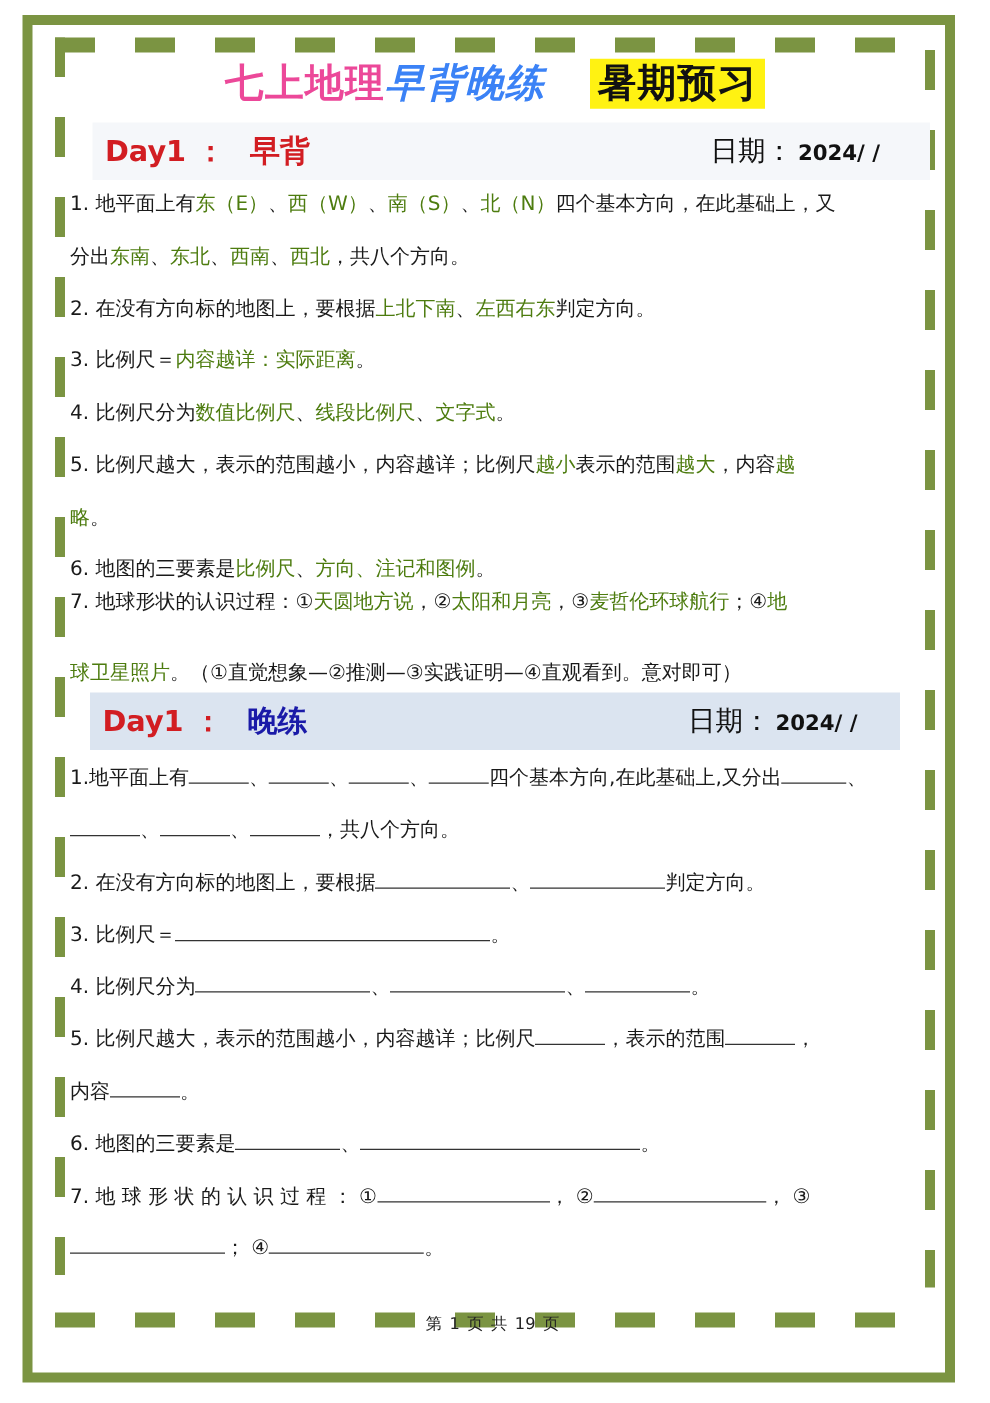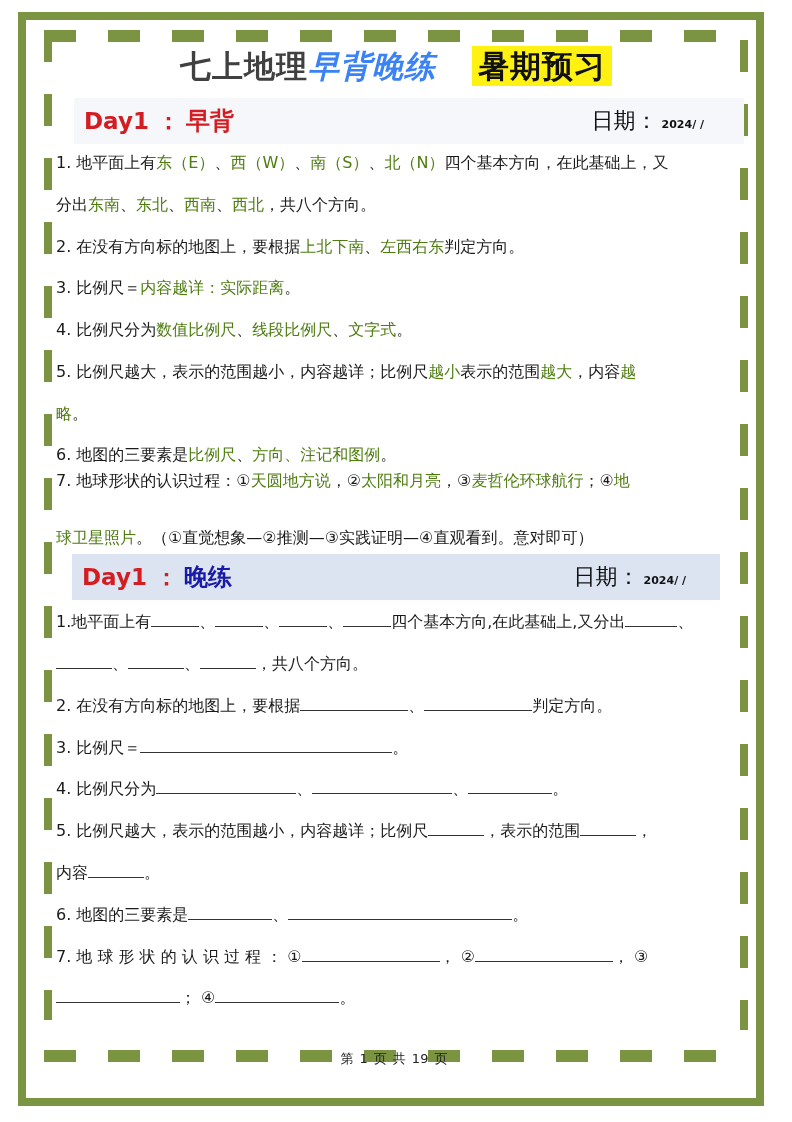--- a/index.html
+++ b/index.html
@@ -11,35 +11,35 @@
      background: repeating-linear-gradient(90deg, #7b9442 0 32px, transparent 32px 64px); }
   .dash-top { top: 30px; }
   .dash-bottom { top: 1050px; }
   .dash-left, .dash-right { position: absolute; top: 30px; width: 8px; height: 990px;
      background: repeating-linear-gradient(180deg, #7b9442 0 32px, transparent 32px 64px); }
   .dash-left { left: 44px; }
   .dash-right { left: 740px; top: 40px; }
 
   .title { position: absolute; top: 46px; left: 0; width: 792px; text-align: center;
            font-size: 31px; font-weight: bold; letter-spacing: 1px; }
-  .title .black { color: #404040; }
+  .title .black { color: #ec4899; }
   .title .red { color: #3b82f6; font-style: italic; }
   .title .hl { background: #fff212; color: #111; padding: 2px 6px; margin-left: 36px; margin-top: 48px; }
 
   .day-bar { position: absolute; left: 74px; width: 670px; height: 46px; box-sizing: border-box;
              display: flex; align-items: center; padding-left: 10px; }
   .day-bar.morning { top: 98px; background: #f5f7fa; }
   .day-bar.evening { top: 554px; left: 72px; width: 648px; background: #dbe4f0; }
   .day-label { font-size: 23px; font-weight: bold; color: #d21d22; }
-  .day-kind { font-size: 24px; font-weight: bold; margin-left: 6px; }
+  .day-kind { font-size: 24px; font-weight: bold; margin-left: 20px; }
   .morning .day-kind { color: #d21d22; }
   .evening .day-kind { color: #1a1aa8; }
   .date { position: absolute; right: 40px; font-size: 22px; color: #111; }
   .evening .date { right: 34px; }
-  .date .num { font-size: 11px; font-weight: bold; margin-left: 4px; }
+  .date .num { font-size: 17px; font-weight: bold; margin-left: 4px; }
 
   .line { position: absolute; left: 56px; width: 684px; font-size: 16px; line-height: 22px;
           color: #1a1a1a; white-space: nowrap; }
   .u { color: #4d7c0f; text-underline-offset: 3px; }
   .blank { display: inline-block; border-bottom: 1px solid #333; height: 16px; vertical-align: baseline; }
 
   .footer { position: absolute; top: 1050px; left: 0; width: 788px; text-align: center;
             font-size: 13px; color: #222; }
   .footer span { margin: 0 3px; }
 </style>

